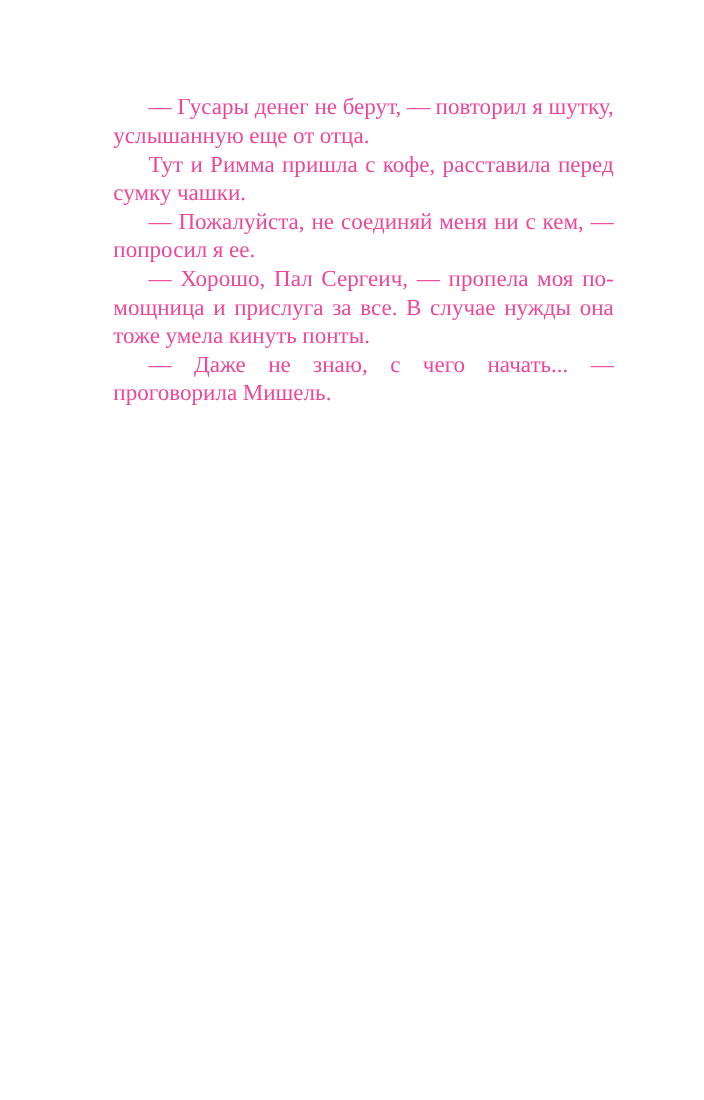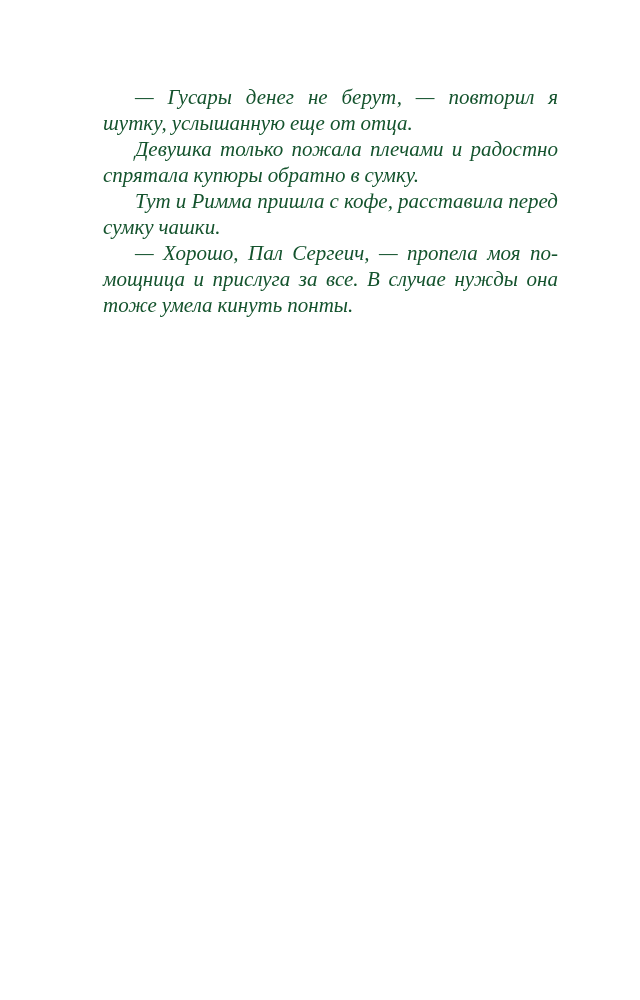--- a/index.html
+++ b/index.html
@@ -15,37 +15,37 @@
   }
   .book-page {
     box-sizing: border-box;
     width: 640px;
     height: 1000px;
     background: #ffffff;
     padding: 84px 82px 0 103px;
   }
   .text-block {
     width: 455px;
-    color: #14532d;
-    font-style: italic;
+    color: #ec4899;
   }
   .text-block p {
     margin: 0;
     font-size: 21px;
     line-height: 26px;
     text-align: justify;
     text-indent: 32px;
     -webkit-hyphens: manual;
     hyphens: manual;
     word-spacing: -0.3px;
   }
 </style>
 </head>
 <body>
 
 <div class="book-page">
   <div class="text-block">
     <p>— Гусары денег не берут, — повторил я шутку, услышанную еще от отца.</p>
-    <p>Девушка только пожала плечами и радостно спрятала купюры обратно в сумку.</p>
     <p>Тут и Римма пришла с кофе, расставила перед сумку чашки.</p>
+    <p>— Пожалуйста, не соединяй меня ни с кем, — попросил я ее.</p>
     <p>— Хорошо, Пал Сергеич, — пропела моя по­мощница и прислуга за все. В случае нужды она тоже умела кинуть понты.</p>
+    <p>— Даже не знаю, с чего начать... — проговорила Мишель.</p>
   </div>
 </div>
 
 </body></html>

